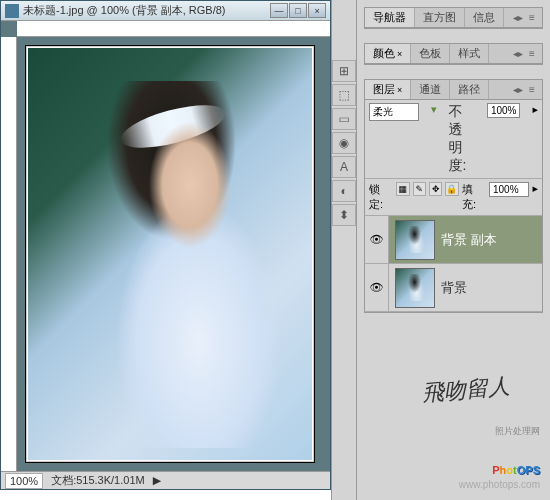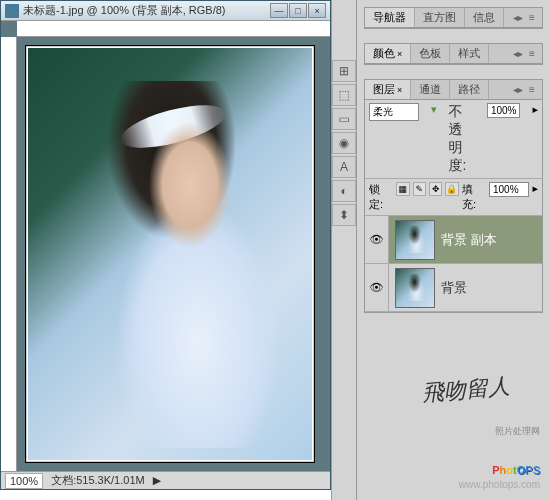--- a/index.html
+++ b/index.html
@@ -44,21 +44,21 @@
 .layer-row.sel{background:#8a9a7a}
 .eye-col{width:24px;height:100%;border-right:1px solid #aaa;display:flex;align-items:center;justify-content:center;background:#d4d4d4}
 .thumb{width:40px;height:40px;margin:0 6px;border:1px solid #666;background:linear-gradient(135deg,#2a5a4a 0%,#a8c8e0 50%,#d0e0f0 100%);position:relative}
 .thumb::after{content:"";position:absolute;left:30%;top:15%;width:50%;height:70%;background:radial-gradient(ellipse at 40% 30%,#1a1815 0%,transparent 40%),radial-gradient(ellipse at 50% 70%,#e8f0fa 0%,transparent 60%)}
 .layer-name{color:#fff;font-size:13px}
 .layer-row:not(.sel) .layer-name{color:#333}
 .watermark-area{position:absolute;right:10px;bottom:10px;width:170px;height:120px;display:flex;flex-direction:column;align-items:flex-end;justify-content:flex-end}
 .callig{font-family:cursive;font-size:22px;color:#333;transform:rotate(-5deg);margin-bottom:20px;margin-right:30px;font-style:italic}
 .logo-sub{font-size:9px;color:#888;margin-bottom:18px}
 .logo{font-size:20px;font-weight:bold}
-.logo .p{color:#e03030}.logo .h{color:#f08000}.logo .o1{color:#f0c000}.logo .t{color:#60b030}.logo .o2{color:#3080d0;font-weight:900;text-shadow:1px 1px 0 #1a5090}.logo .ps{color:#3080d0;font-weight:400;text-shadow:1px 1px 0 #1a5090}
+.logo .p{color:#e03030}.logo .h{color:#f08000}.logo .o1{color:#f0c000}.logo .t{color:#60b030}.logo .o2{color:#3080d0;font-weight:900;text-shadow:1px 1px 0 #1a5090}.logo .ps{color:#3080d0;font-weight:700;text-shadow:1px 1px 0 #1a5090}
 .logo-url{font-size:10px;color:#aaa}
 </style>
 </head>
 <body>
 
 <div class="app">
   <div class="doc-panel">
     <div class="title-bar">
       <div class="title-icon"></div>
       <div class="title-text">未标题-1.jpg @ 100% (背景 副本, RGB/8)</div>

